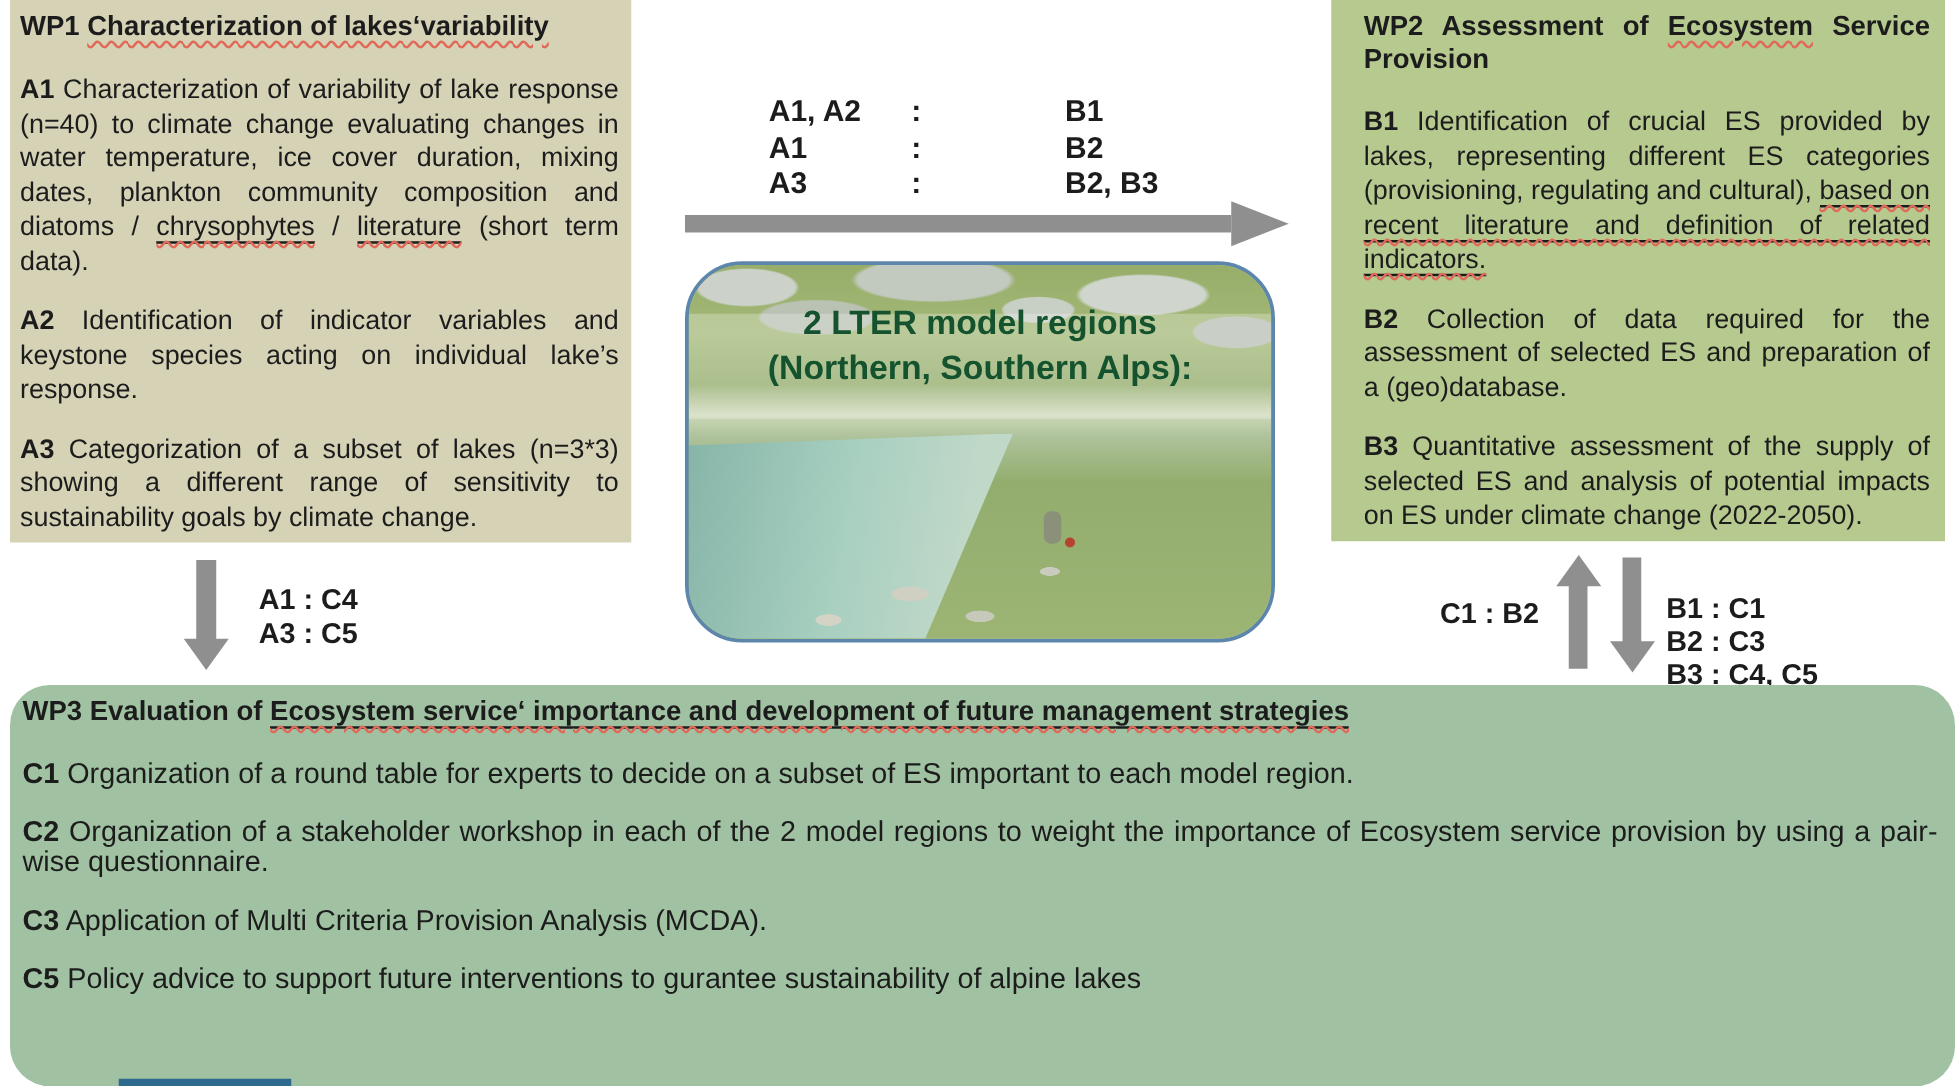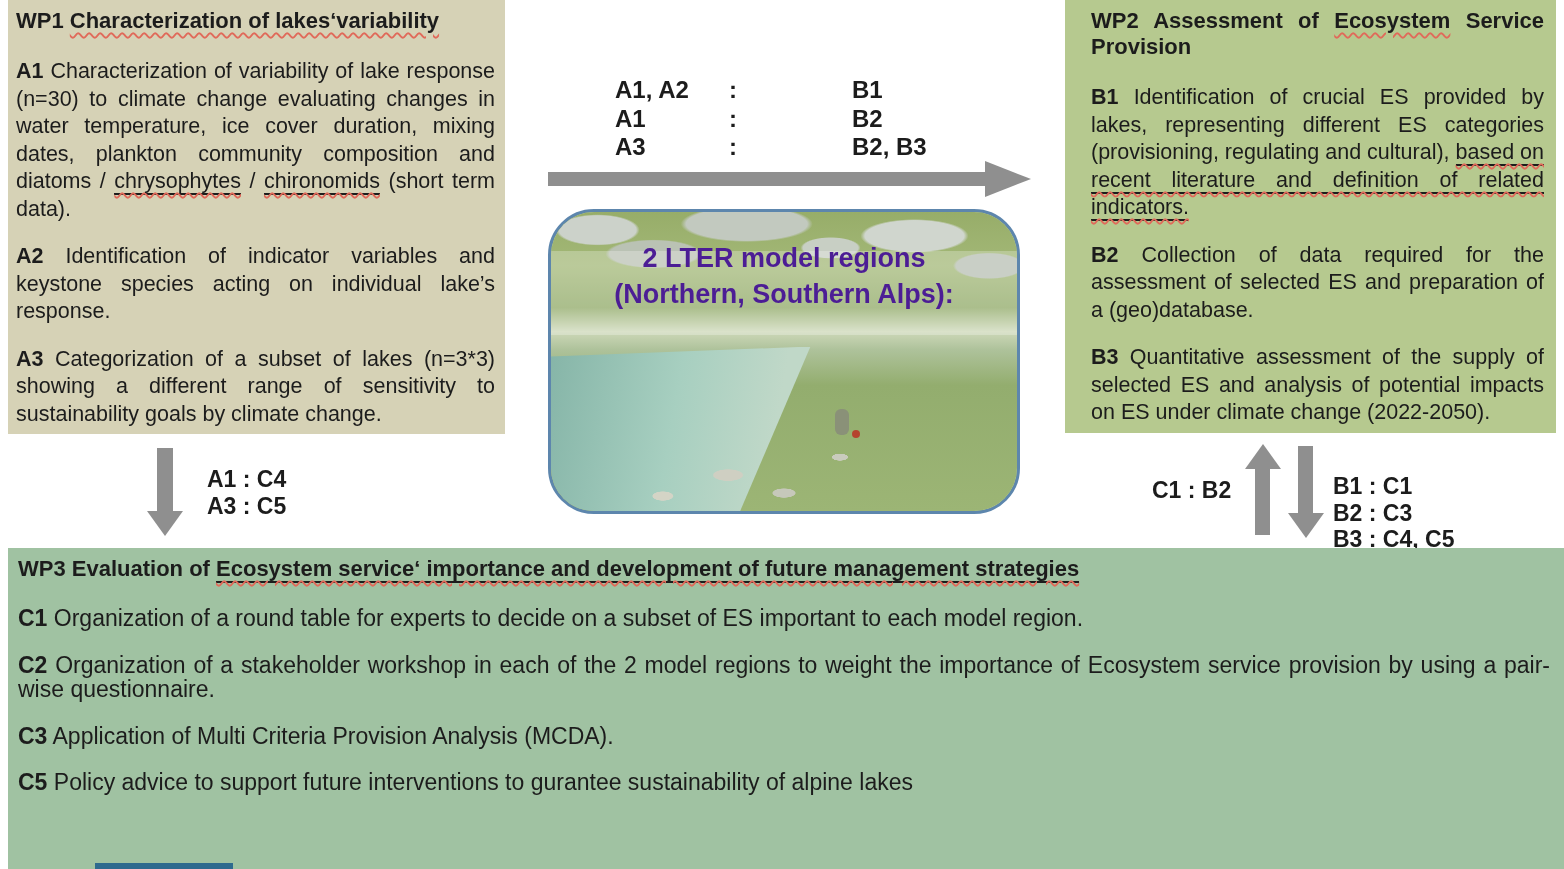--- a/index.html
+++ b/index.html
@@ -4,21 +4,21 @@
 <style>
   * { margin:0; padding:0; box-sizing:border-box; }
   html,body { width:1564px; height:869px; background:#ffffff; overflow:hidden;
               font-family:"Liberation Sans", sans-serif; color:#1c1c1c; }
   #slide { position:relative; width:1564px; height:869px; background:#ffffff; }
 
   
   .panel { position:absolute; }
   #wp1 { left:8px; top:0; width:497px; height:434px; background:#d6d2b6; padding:8px 10px 6px 8px; }
   #wp2 { left:1065px; top:0; width:491px; height:433px; background:#b6c98f; padding:8px 12px 6px 26px; }
-  #wp3 { left:8px; top:548px; width:1556px; height:321px; background:#a0c2a2; padding:8px 14px 4px 10px; }
+  #wp3 { left:8px; top:548px; width:1556px; height:321px; background:#a0c2a2; padding:8px 14px 4px 10px;border-radius:32px; }
 
   .wp-title { font-size:22px; font-weight:bold; margin:0 0 24px 0; line-height:26px; }
   #wp2 .wp-title { text-align:justify; }
   .para { font-size:21.5px; line-height:27.5px; text-align:justify; margin:0 0 20px 0; }
   .para b { font-weight:bold; }
   #wp3 .wp-title { margin-bottom:24px; }
   #wp3 .para { font-size:23px; line-height:24.5px; margin:0 0 22px 0; }
 
   
   .sq   { text-decoration:underline; text-decoration-style:wavy; text-decoration-color:#e06a5a;
@@ -75,35 +75,35 @@
       radial-gradient(20px 8px at 50% 94%,  #c6c8ba 0 55%, transparent 60%),
       radial-gradient(18px 8px at 24% 95%,  #d4d4c6 0 55%, transparent 60%),
       radial-gradient(14px 6px at 62% 82%,  #c9cbbd 0 55%, transparent 60%); }
   #photo .person { position:absolute; left:61%; top:66%; width:14px; height:26px;
     background:#8a9178; border-radius:6px; }
   #photo .pack { position:absolute; left:64.5%; top:73%; width:8px; height:8px;
     background:#b5432e; border-radius:50%; }
   #photo .wash { position:absolute; left:0; right:0; top:13%; height:28%;
     background:rgba(255,255,255,.26); }
   .photo-text { position:absolute; left:0; right:0; text-align:center;
-    font-weight:bold; color:#4c1d95; }
+    font-weight:bold; color:#14532d; }
   #photo-heading { top:28px; font-size:27px; line-height:36px; }
   #photo-items   { top:152px; font-size:27px; line-height:35px; }
 
   
   #accent-bar { position:absolute; left:95px; top:863px; width:138px; height:6px; background:#2e6a8e; }
 </style>
 </head>
 <body>
 
 <div id="slide">
 
   <div id="wp1" class="panel">
     <h2 class="wp-title"><span>WP1 </span><span class="sq">Characterization of lakes‘variability</span></h2>
-    <p class="para"><b>A1</b><span> Characterization of variability of lake response (n=30) to climate change evaluating changes in water temperature, ice cover duration, mixing dates, plankton community composition and diatoms / </span><span class="ulsq">chrysophytes</span><span> / </span><span class="ulsq">chironomids</span><span> (short term data).</span></p>
+    <p class="para"><b>A1</b><span> Characterization of variability of lake response (n=40) to climate change evaluating changes in water temperature, ice cover duration, mixing dates, plankton community composition and diatoms / </span><span class="ulsq">chrysophytes</span><span> / </span><span class="ulsq">literature</span><span> (short term data).</span></p>
     <p class="para"><b>A2</b><span> Identification of indicator variables and keystone species acting on individual lake’s response.</span></p>
     <p class="para"><b>A3</b><span> Categorization of a subset of lakes (n=3*3) showing a different range of sensitivity to sustainability goals by climate change.</span></p>
   </div>
 
   <div id="wp2" class="panel">
     <h2 class="wp-title"><span>WP2 Assessment of </span><span class="sq">Ecosystem</span><span> Service Provision</span></h2>
     <p class="para"><b>B1</b><span> Identification of crucial ES provided by lakes, representing different ES categories (provisioning, regulating and cultural), </span><span class="ulsq">based on recent literature and definition of related indicators.</span></p>
     <p class="para"><b>B2</b><span> Collection of data required for the assessment of selected ES and preparation of a (geo)database.</span></p>
     <p class="para"><b>B3</b><span> Quantitative assessment of the supply of selected ES and analysis of potential impacts on ES under climate change (2022-2050).</span></p>
   </div>

